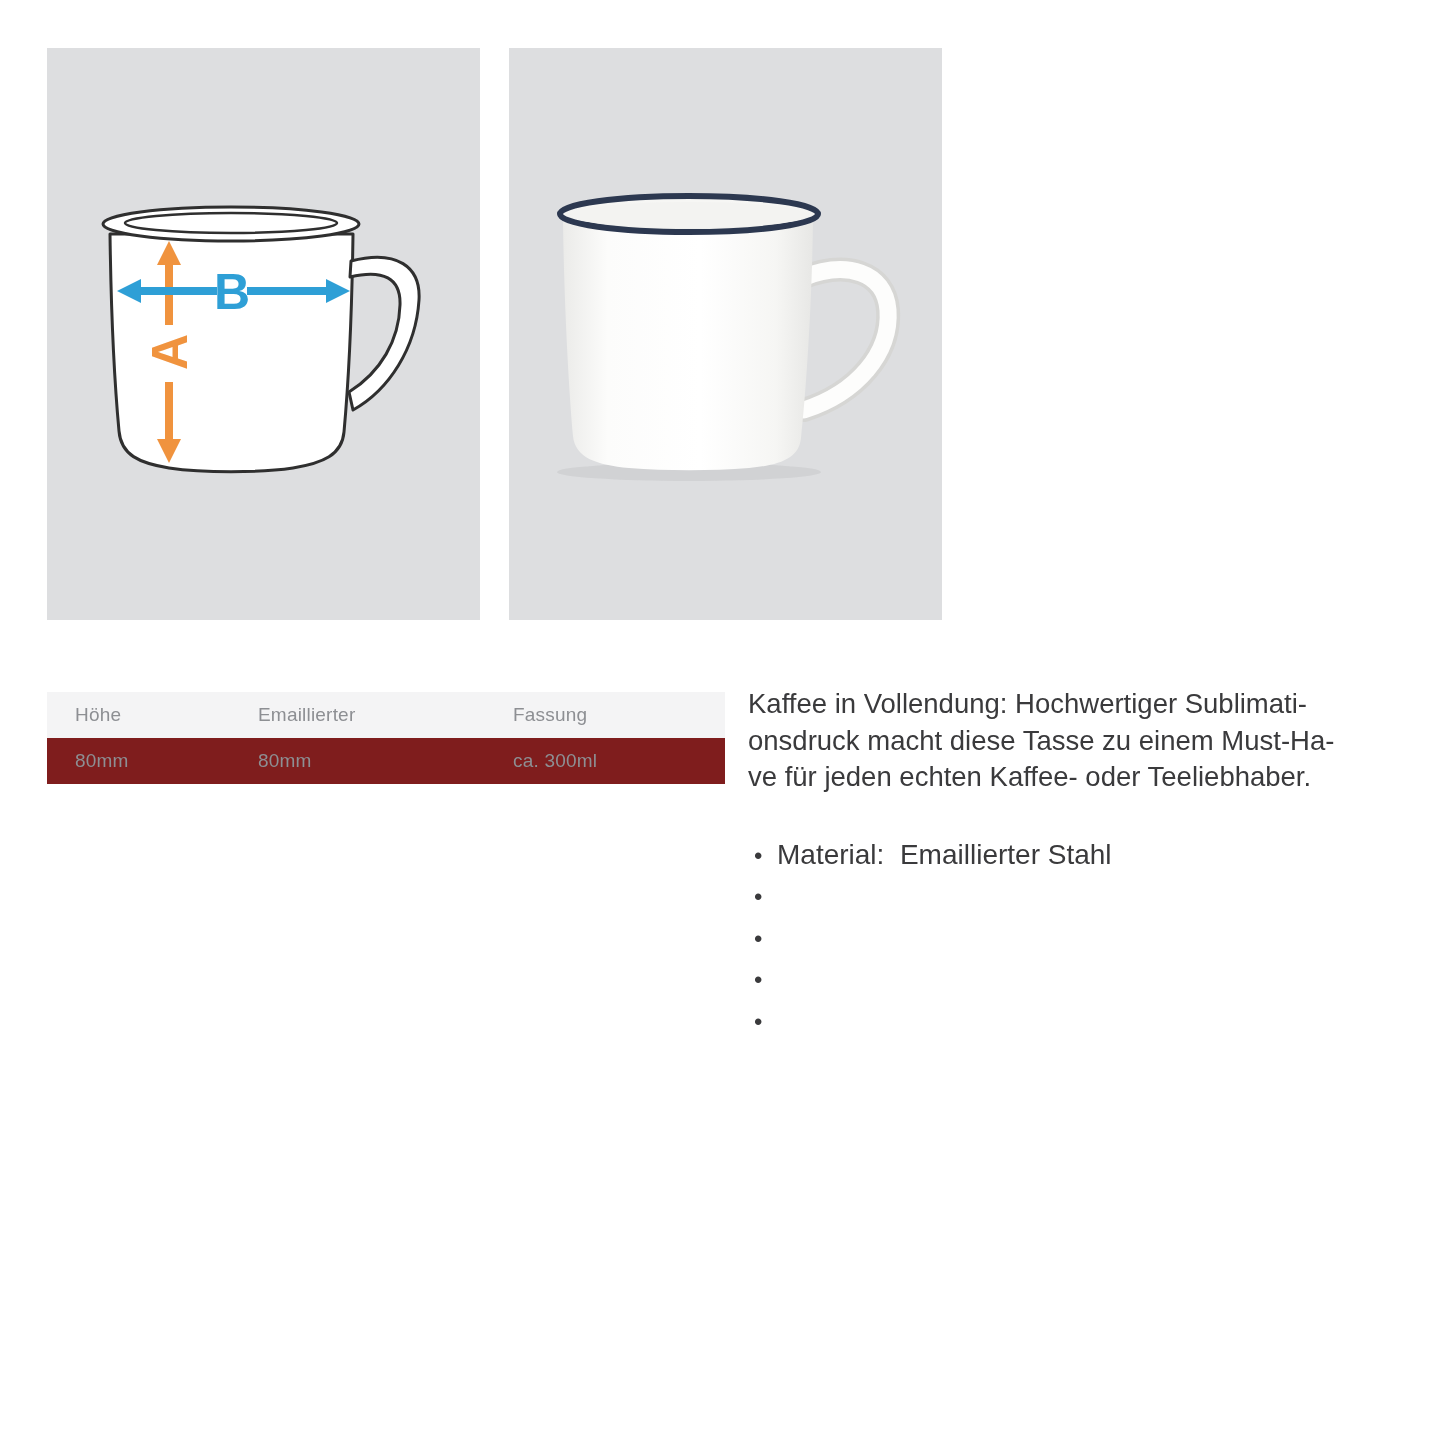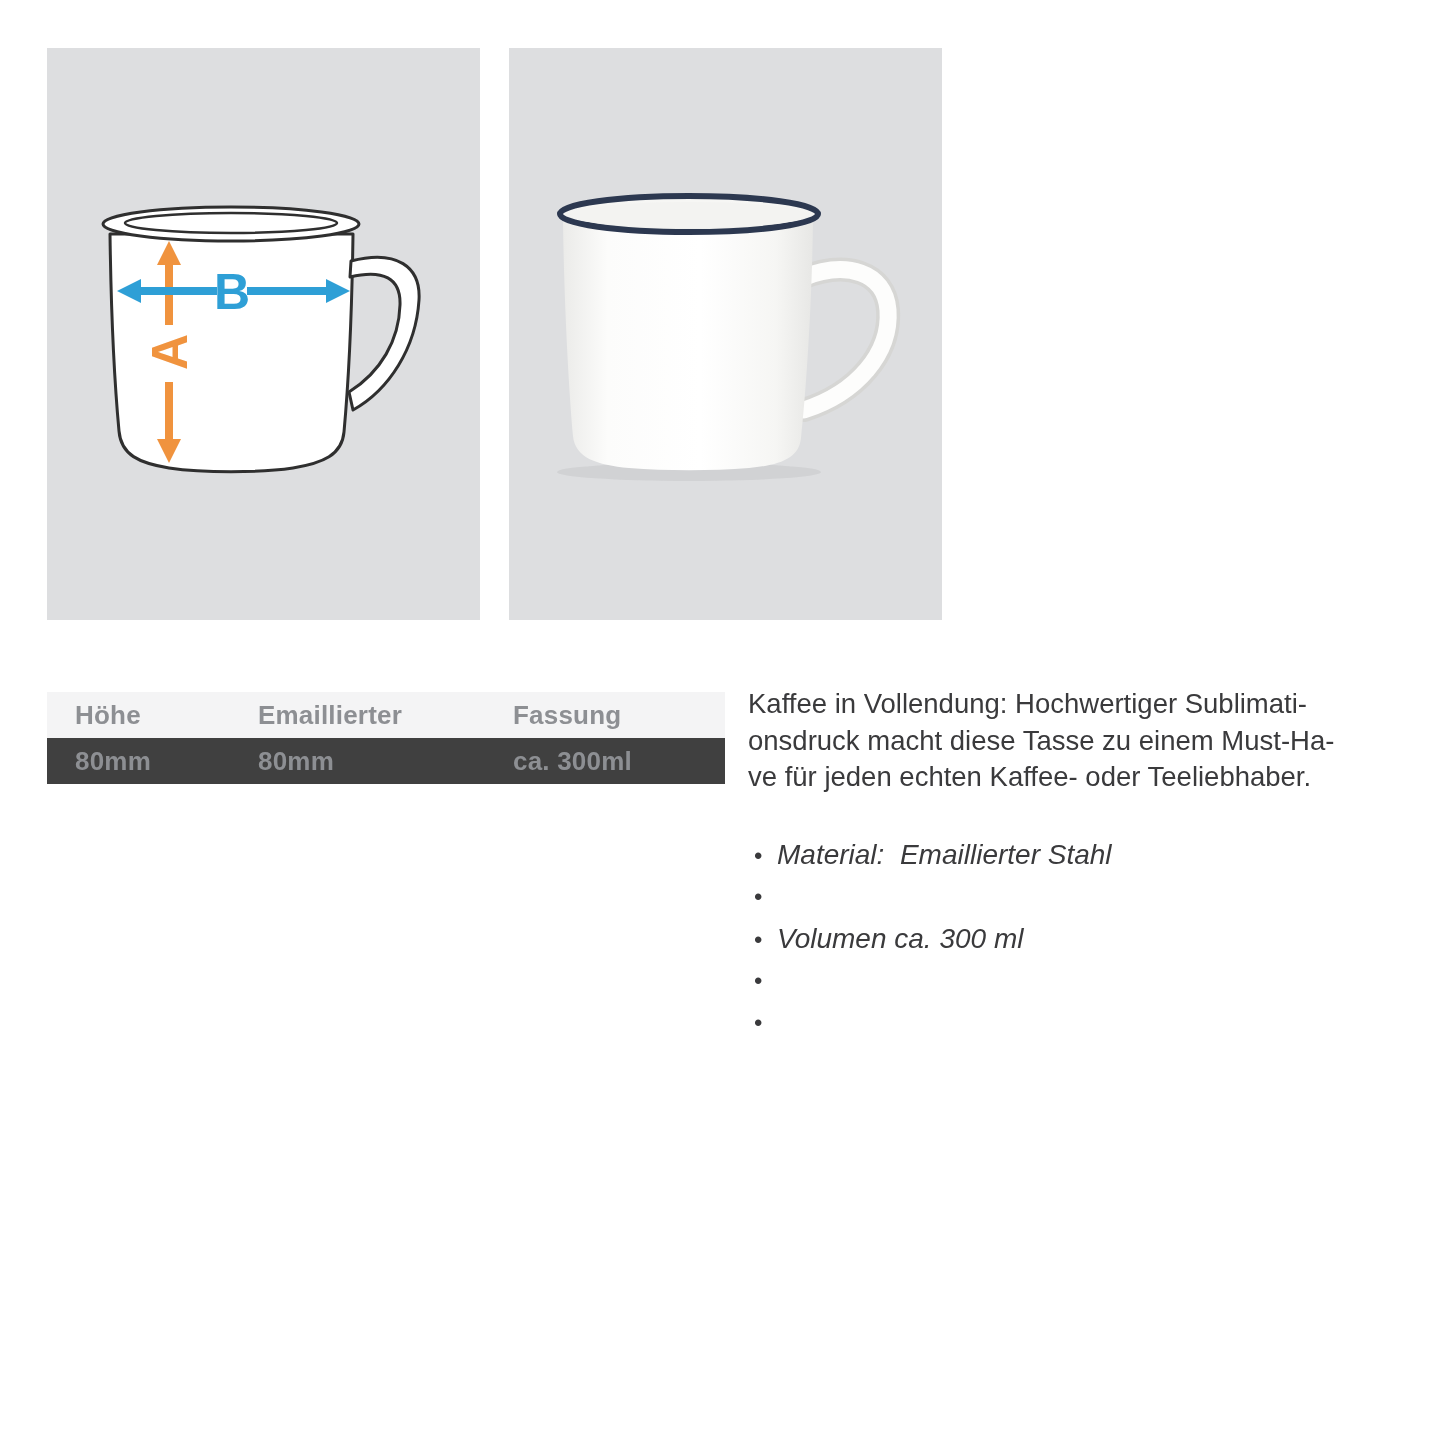--- a/index.html
+++ b/index.html
@@ -24,25 +24,25 @@
   
   .spec-table {
     position:absolute; left:47px; top:692px; width:678px;
   }
   .spec-row {
     height:46px; display:grid;
     grid-template-columns:183px 255px 240px;
     align-items:center;
   }
   .spec-row.header { background:#f4f4f5; }
-  .spec-row.data   { background:#404040; }
+  .spec-row.data   { background:#7f1d1d; }
   .spec-cell {
     padding-left:28px;
-    font-size:26px; color:#8d8f93; letter-spacing:0.2px;
-    white-space:nowrap; overflow:hidden;font-weight:bold;
+    font-size:19px; color:#8d8f93; letter-spacing:0.2px;
+    white-space:nowrap; overflow:hidden;
   }
 
   
   .details {
     position:absolute; left:748px; top:686px; width:700px;
     color:#3a3a3c;
   }
   .intro {
     margin:0;
     font-size:27.5px; line-height:36.5px;
@@ -50,21 +50,21 @@
   }
   .bullets {
     list-style:none; margin:38px 0 0 0; padding:0;
     font-size:28px; line-height:41.5px;
   }
   .bullets li { display:flex; align-items:baseline; }
   .bullet-dot {
     flex:none; width:29px; padding-left:6px; box-sizing:border-box;
     font-size:24px;
   }
-  .bullet-text { white-space:pre-wrap;font-style:italic; }
+  .bullet-text { white-space:pre-wrap; }
 </style>
 </head>
 <body>
 
 <div class="page">
 
   <div class="panel panel-1">
     <svg viewBox="0 0 433 572">
 
       <g fill="#ffffff" stroke="#2f2f2f" stroke-width="3" stroke-linejoin="round">
@@ -159,21 +159,20 @@
     <ul class="bullets">
       <li>
         <span class="bullet-dot">•</span>
         <span class="bullet-text">Material:  Emaillierter Stahl</span>
       </li>
       <li>
         <span class="bullet-dot">•</span>
       </li>
       <li>
         <span class="bullet-dot">•</span>
-        <span class="bullet-text">Volumen ca. 300 ml</span>
       </li>
       <li>
         <span class="bullet-dot">•</span>
       </li>
       <li>
         <span class="bullet-dot">•</span>
       </li>
     </ul>
   </div>
 

